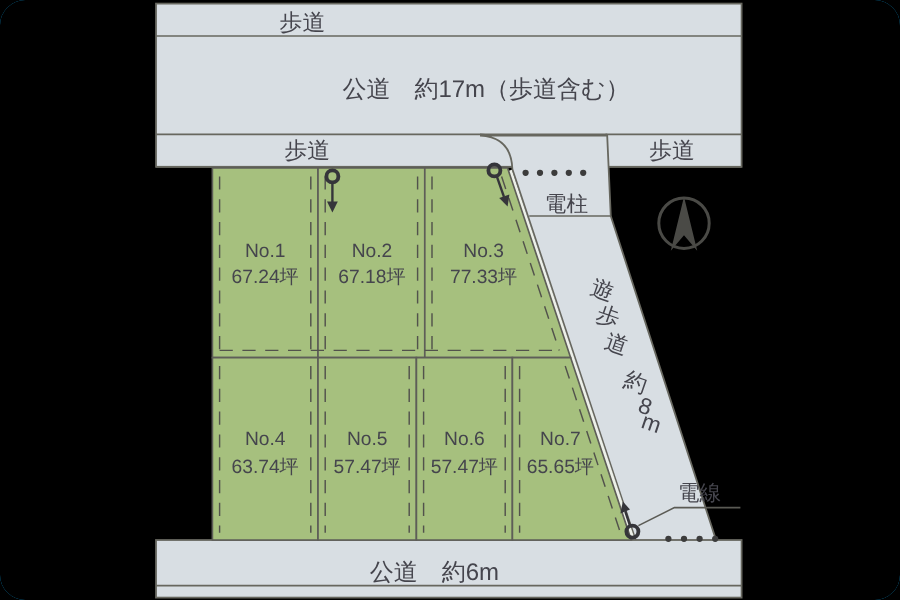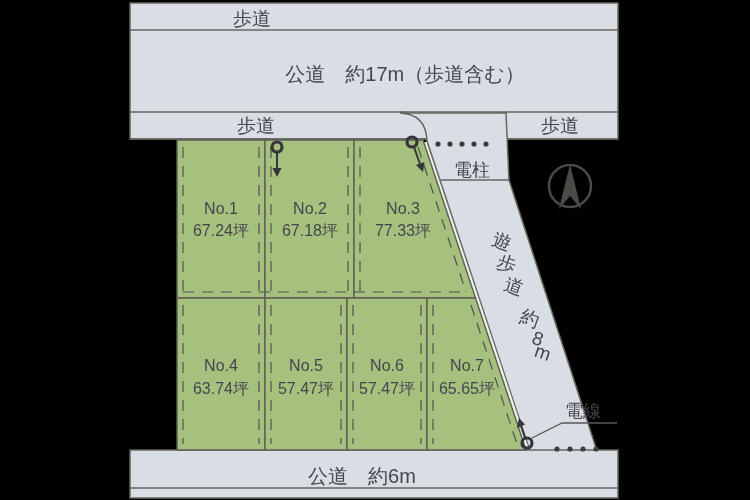--- a/index.html
+++ b/index.html
@@ -1,17 +1,17 @@
 <!DOCTYPE html>
 <html><head>
 <meta charset="utf-8">
 <style>
   html,body{margin:0;padding:0;background:#000;}
   .stage{position:relative;width:750px;height:500px;background:#0ea5e9;overflow:hidden;
-         font-family:"Liberation Sans","DejaVu Sans",sans-serif;}
+         font-family:"Liberation Sans","DejaVu Sans",sans-serif;border-radius:21px;}
   svg{display:block;}
   text{fill:#45454d;}
   .road{fill:#d8dee3;stroke:#67675f;stroke-width:1.5;}
   .roadline{stroke:#67675f;stroke-width:1.4;fill:none;}
   .plot{fill:#a6c07e;stroke:#5e5e58;stroke-width:1.4;}
   .dash{stroke:#52524c;stroke-width:1.2;fill:none;stroke-dasharray:11 8;}
   .lbl-road{font-size:19px;}
   .lbl-main{font-size:20px;}
   .lbl-anno{font-size:18px;}
   .lbl-plot{font-size:16px;}

